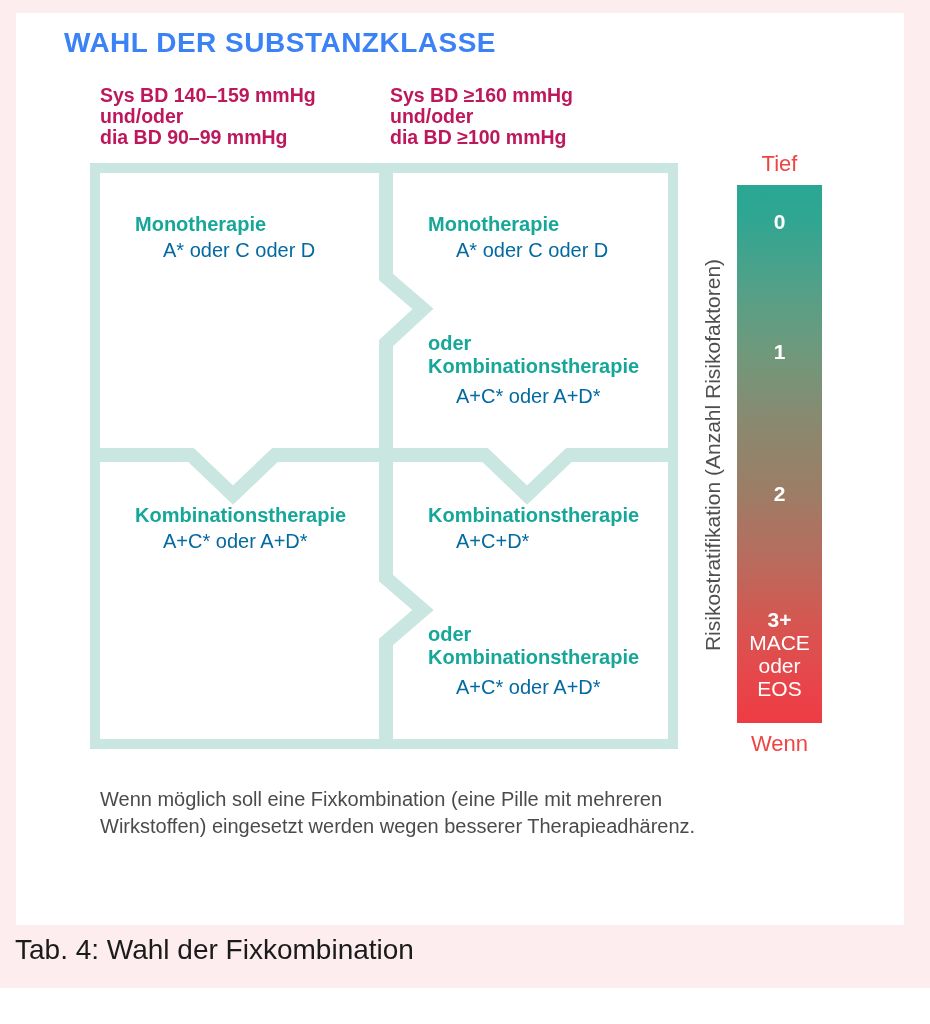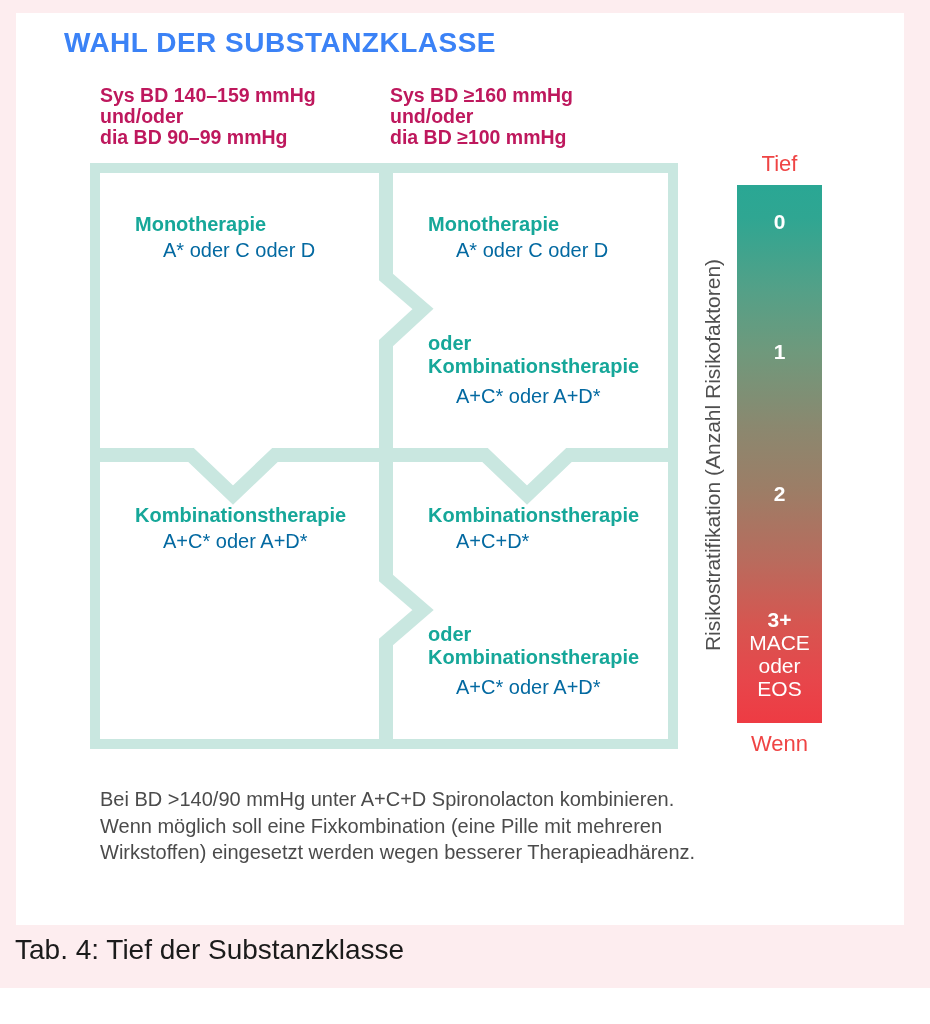--- a/index.html
+++ b/index.html
@@ -98,19 +98,18 @@
   <div class="abs lv3">
     <div class="first">3+</div>
     <div>MACE</div>
     <div>oder</div>
     <div>EOS</div>
   </div>
   <div class="abs scale-end hoch">Wenn</div>
   <div class="rotlabel">Risikostratifikation (Anzahl Risikofaktoren)</div>
 
   <div class="abs footer-p fp1">
-    <div>Bei BD &gt;140/90 mmHg unter A+C+D Spironolacton kombinieren.</div>
     <div>Wenn möglich soll eine Fixkombination (eine Pille mit mehreren</div>
     <div>Wirkstoffen) eingesetzt werden wegen besserer Therapieadhärenz.</div>
   </div>
 
-  <div class="abs caption">Tab. 4: Tief der Substanzklasse</div>
+  <div class="abs caption">Tab. 4: Wahl der Fixkombination</div>
 </div>
 
 </body></html>

